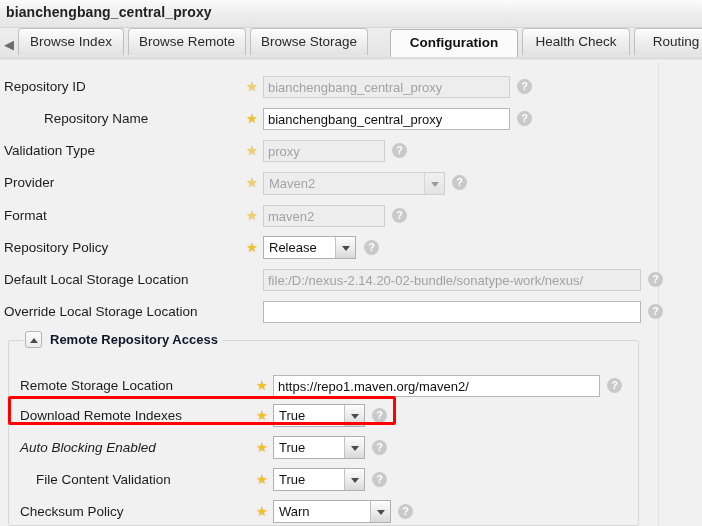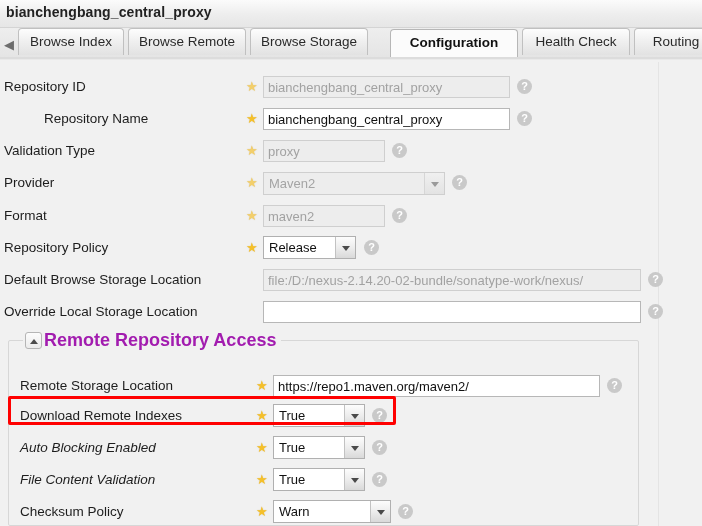--- a/index.html
+++ b/index.html
@@ -212,24 +212,24 @@
     position: absolute; left: 50%; top: 50%;
     margin-left: -4px; margin-top: -2px;
     width: 0; height: 0;
     border-left: 4px solid transparent;
     border-right: 4px solid transparent;
     border-bottom: 5px solid #4d4d4d;
   }
   .legend .ltext {
     display: inline-block;
     vertical-align: middle;
-    margin-left: 2px;
-    font-size: 18px;
+    margin-left: 8px;
+    font-size: 13px;
     font-weight: bold;
-    color: #a21caf;
+    color: #0f172a;
   }
 
   
   .redbox {
     position: absolute;
     left: 8px; top: 396px;
     width: 388px; height: 29px;
     box-sizing: border-box;
     border: 3px solid #ff0000;
     border-radius: 2px;
@@ -310,21 +310,21 @@
       <div class="lbl" style="left:4px;">Repository Policy</div>
       <div class="star" style="left:246px; top:9px;">★</div>
       <div class="combo" style="left:263px; top:3px; width:93px;text-align:center;">
         <div class="ctext">Release</div>
         <div class="arrowbtn"></div>
       </div>
       <div class="help" style="left:364px; top:7px;">?</div>
     </div>
 
     <div class="row" style="top:203px;">
-      <div class="lbl" style="left:4px;">Default Browse Storage Location</div>
+      <div class="lbl" style="left:4px;">Default Local Storage Location</div>
       <div class="inp disabled" style="left:263px; top:4px; width:378px;">file:/D:/nexus-2.14.20-02-bundle/sonatype-work/nexus/</div>
       <div class="help" style="left:648px; top:7px;">?</div>
     </div>
 
     <div class="row" style="top:235px;">
       <div class="lbl" style="left:4px;">Override Local Storage Location</div>
       <div class="inp" style="left:263px; top:4px; width:378px;"></div>
       <div class="help" style="left:648px; top:7px;">?</div>
     </div>
 
@@ -355,21 +355,21 @@
       <div class="lbl" style="left:20px;font-style:italic;">Auto Blocking Enabled</div>
       <div class="star" style="left:256px; top:9px;">★</div>
       <div class="combo" style="left:273px; top:3px; width:92px;">
         <div class="ctext">True</div>
         <div class="arrowbtn"></div>
       </div>
       <div class="help" style="left:372px; top:7px;">?</div>
     </div>
 
     <div class="row" style="top:403px;">
-      <div class="lbl" style="left:20px;font-style:italic;">File Content Validation</div>
+      <div class="lbl" style="left:36px;">File Content Validation</div>
       <div class="star" style="left:256px; top:9px;">★</div>
       <div class="combo" style="left:273px; top:3px; width:92px;">
         <div class="ctext">True</div>
         <div class="arrowbtn"></div>
       </div>
       <div class="help" style="left:372px; top:7px;">?</div>
     </div>
 
     <div class="row" style="top:435px;">
       <div class="lbl" style="left:20px;text-align:right;">Checksum Policy</div>

